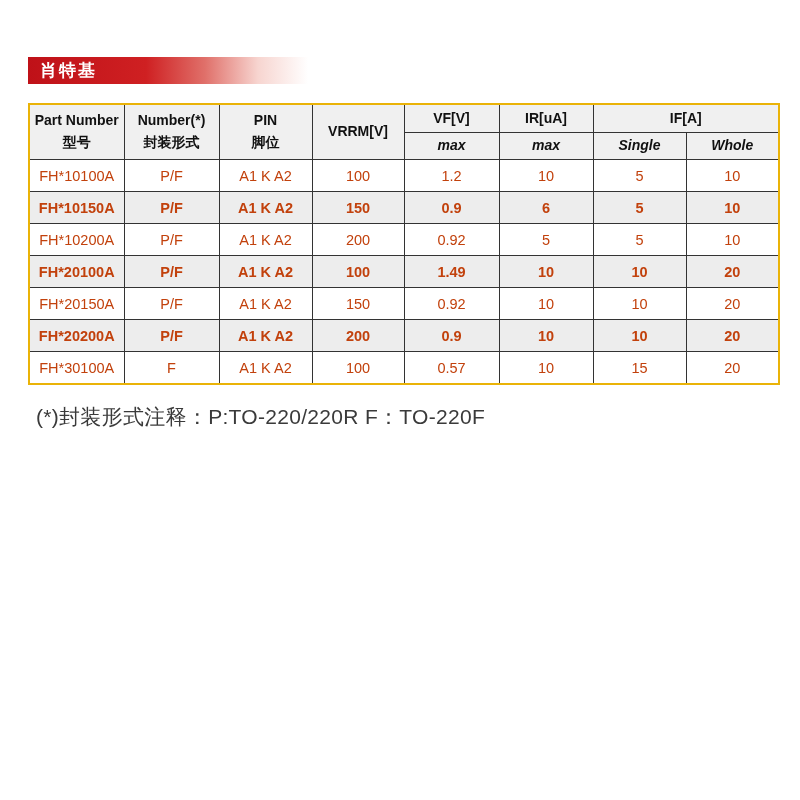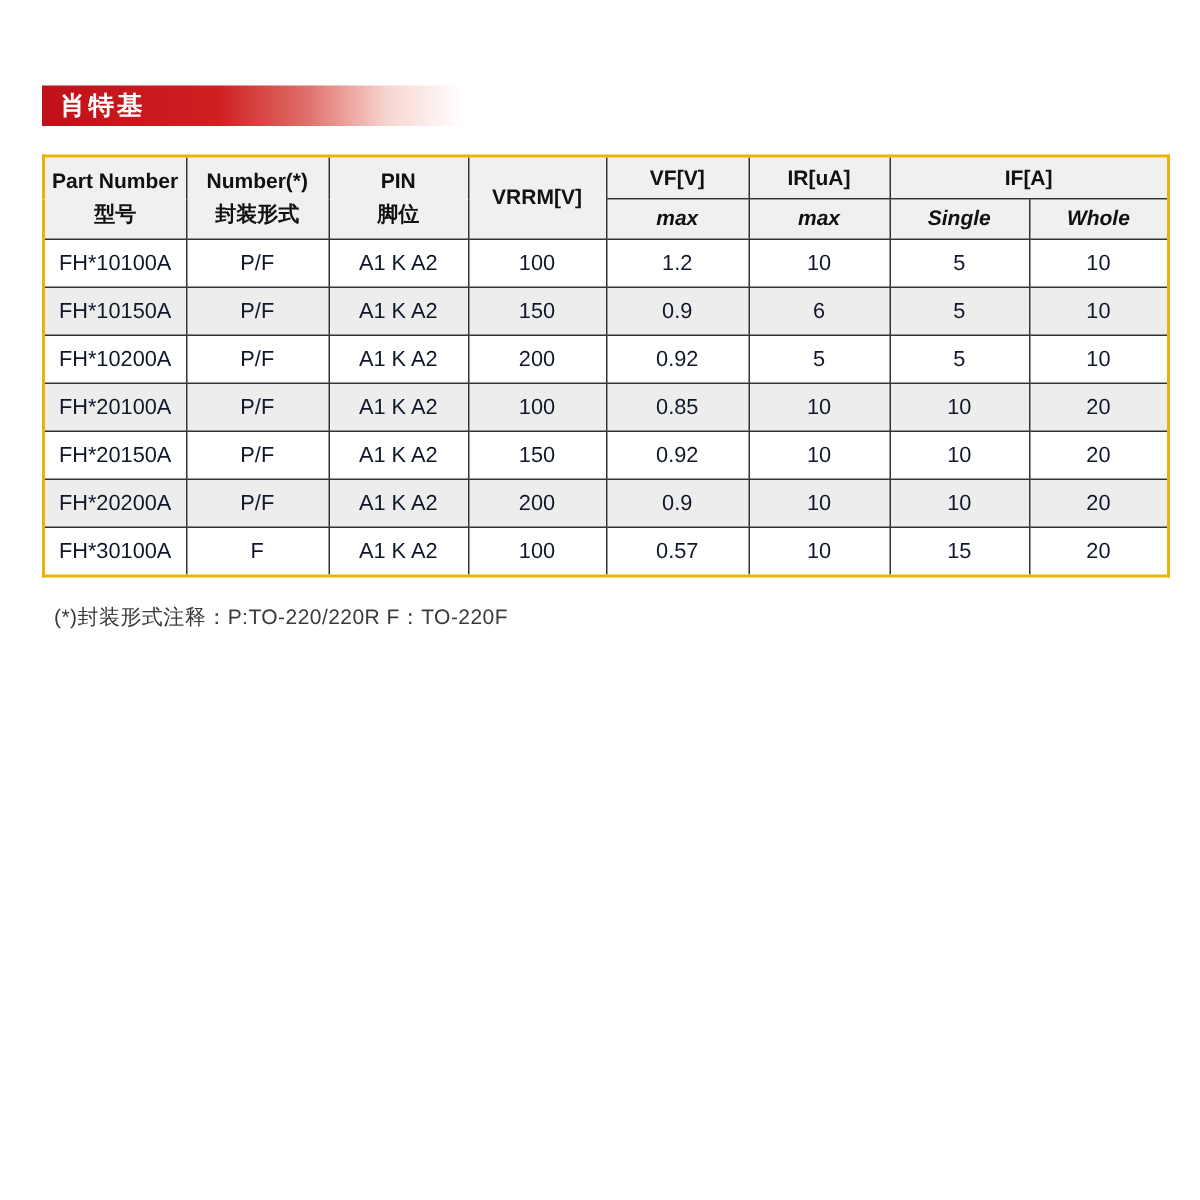--- a/index.html
+++ b/index.html
@@ -56,29 +56,29 @@
     font-weight: bold;
     font-size: 14px;
     line-height: 1.55;
   }
   table.spec thead tr.hrow-top th { height: 27px; }
   table.spec thead tr.hrow-bottom th { height: 26px; font-style: italic; }
   table.spec td {
     height: 31px;
     font-size: 14.5px;
     font-weight: normal;
-    color: #0f172a;
+    color: #c2410c;
     background: #ffffff;
   }
-  table.spec tr.alt td { background: #ededed; }
+  table.spec tr.alt td { background: #ededed; font-weight: bold; }
   .footnote {
     position: absolute;
     left: 36px;
     top: 403px;
-    font-size: 14px;
+    font-size: 21px;
     color: #3a3a3a;
     letter-spacing: 0.3px;
   }
 </style>
 </head>
 <body>
 
 <div class="page">
 
   <div class="banner">
@@ -151,21 +151,21 @@
           <td>0.92</td>
           <td>5</td>
           <td>5</td>
           <td>10</td>
         </tr>
         <tr class="alt">
           <td>FH*20100A</td>
           <td>P/F</td>
           <td>A1 K A2</td>
           <td>100</td>
-          <td>0.85</td>
+          <td>1.49</td>
           <td>10</td>
           <td>10</td>
           <td>20</td>
         </tr>
         <tr>
           <td>FH*20150A</td>
           <td>P/F</td>
           <td>A1 K A2</td>
           <td>150</td>
           <td>0.92</td>

